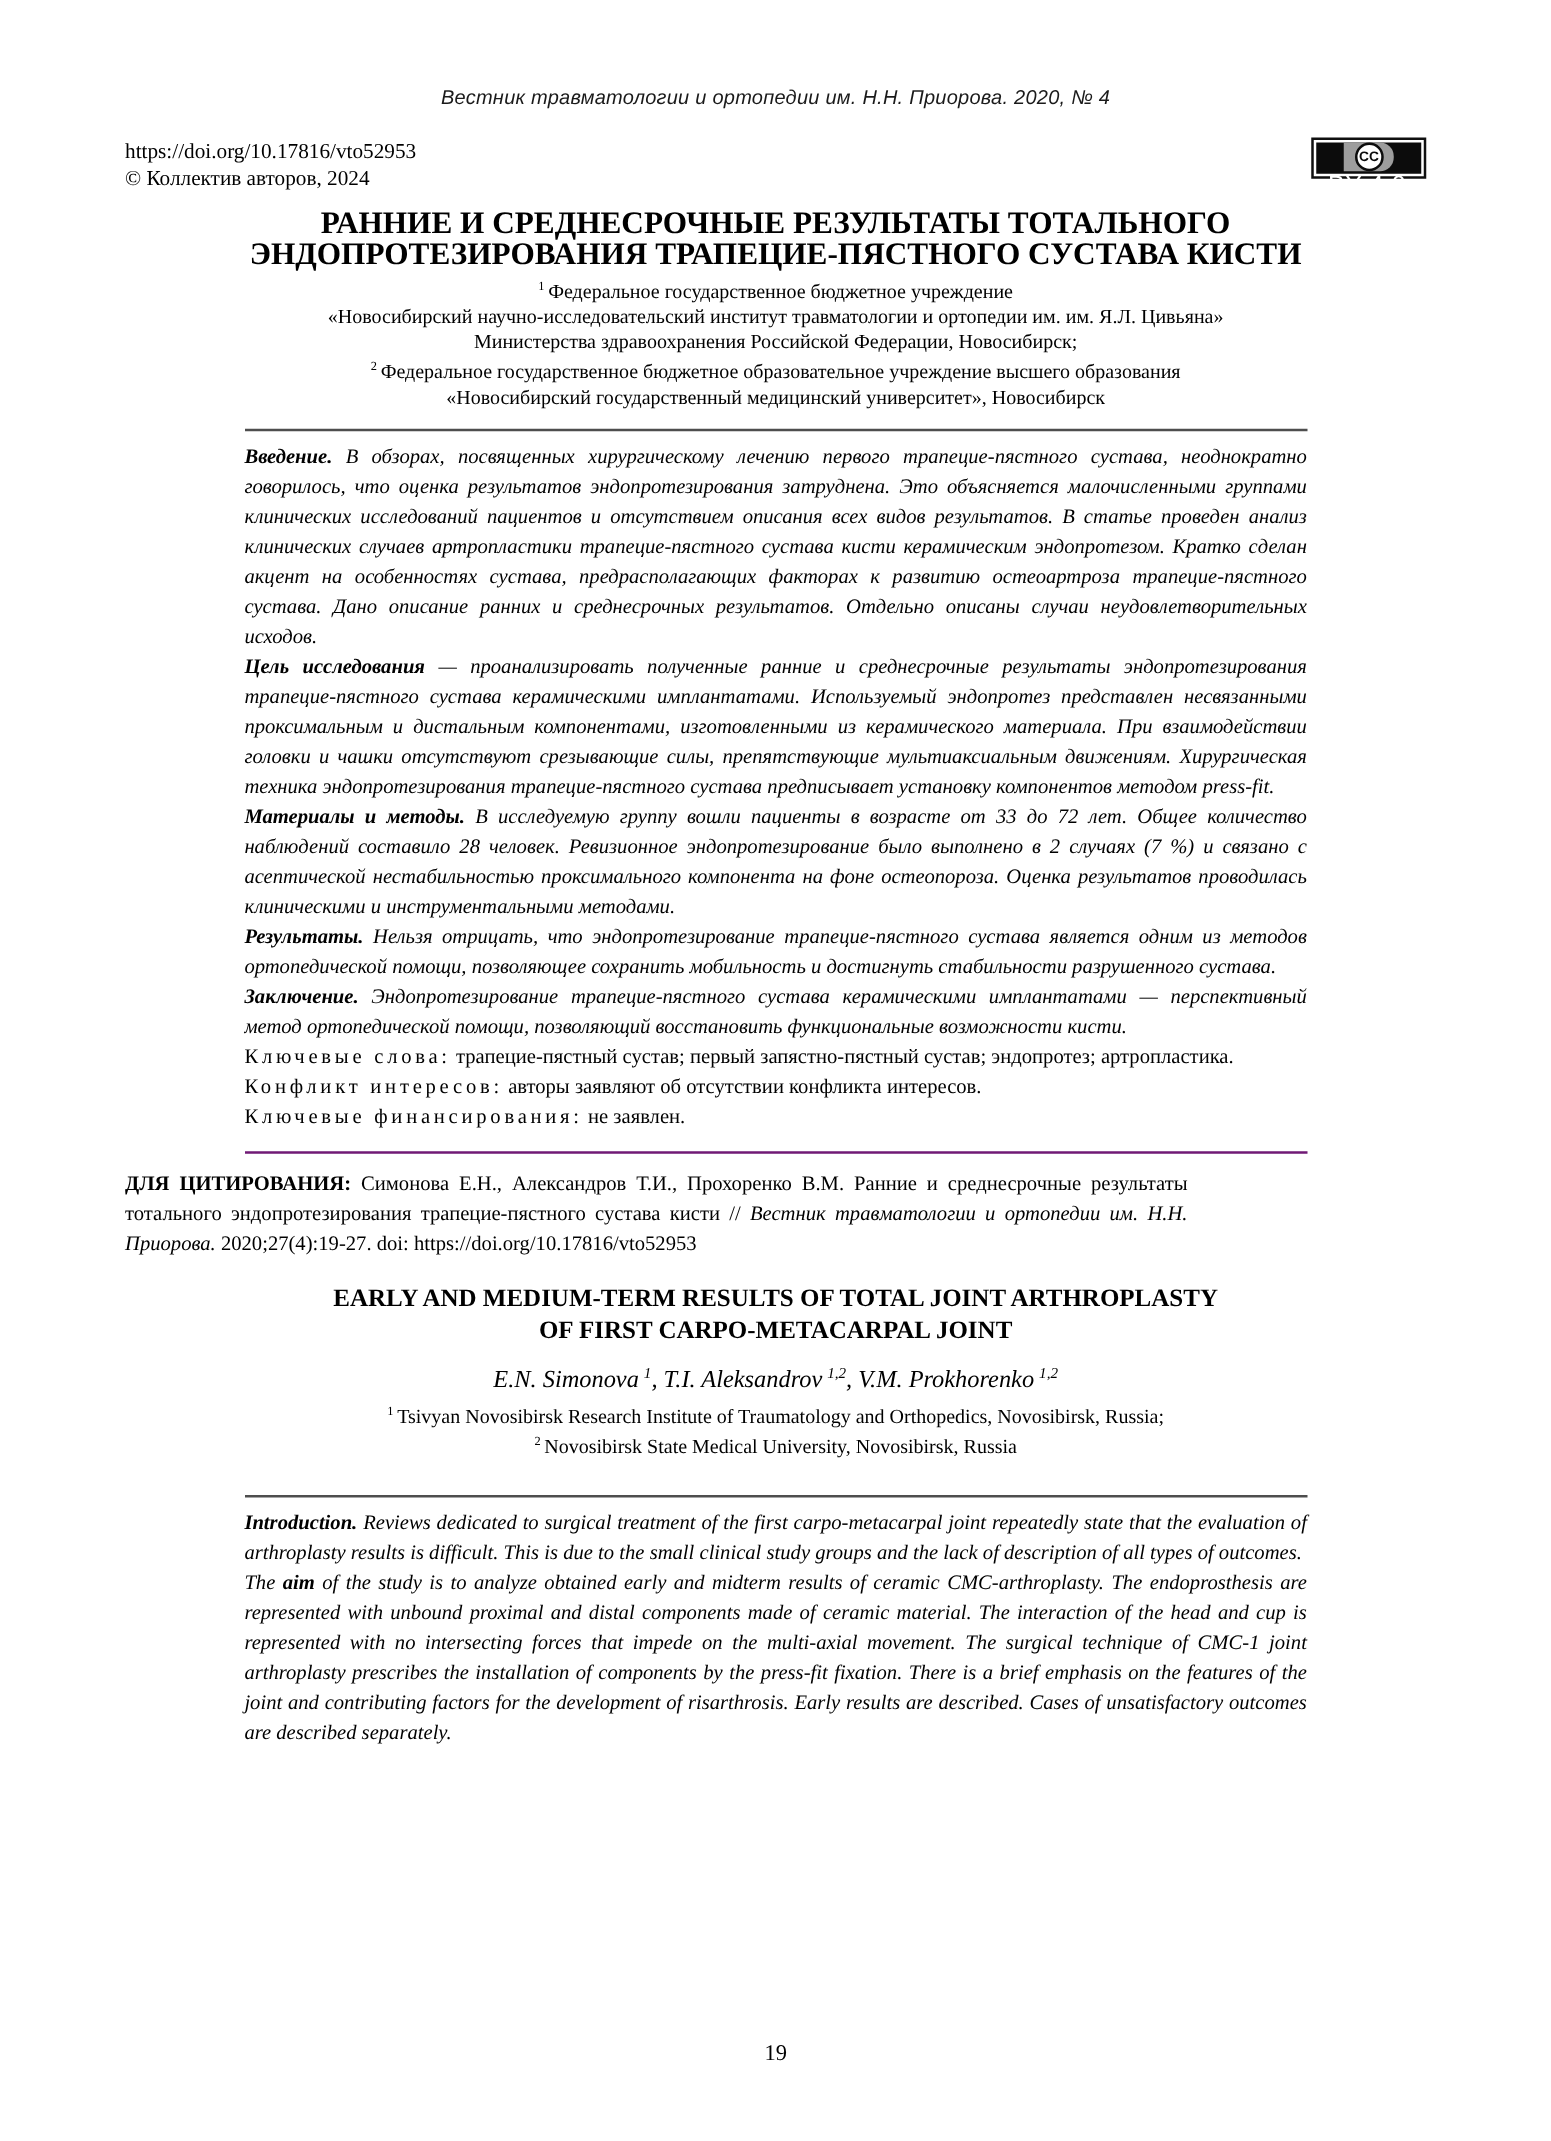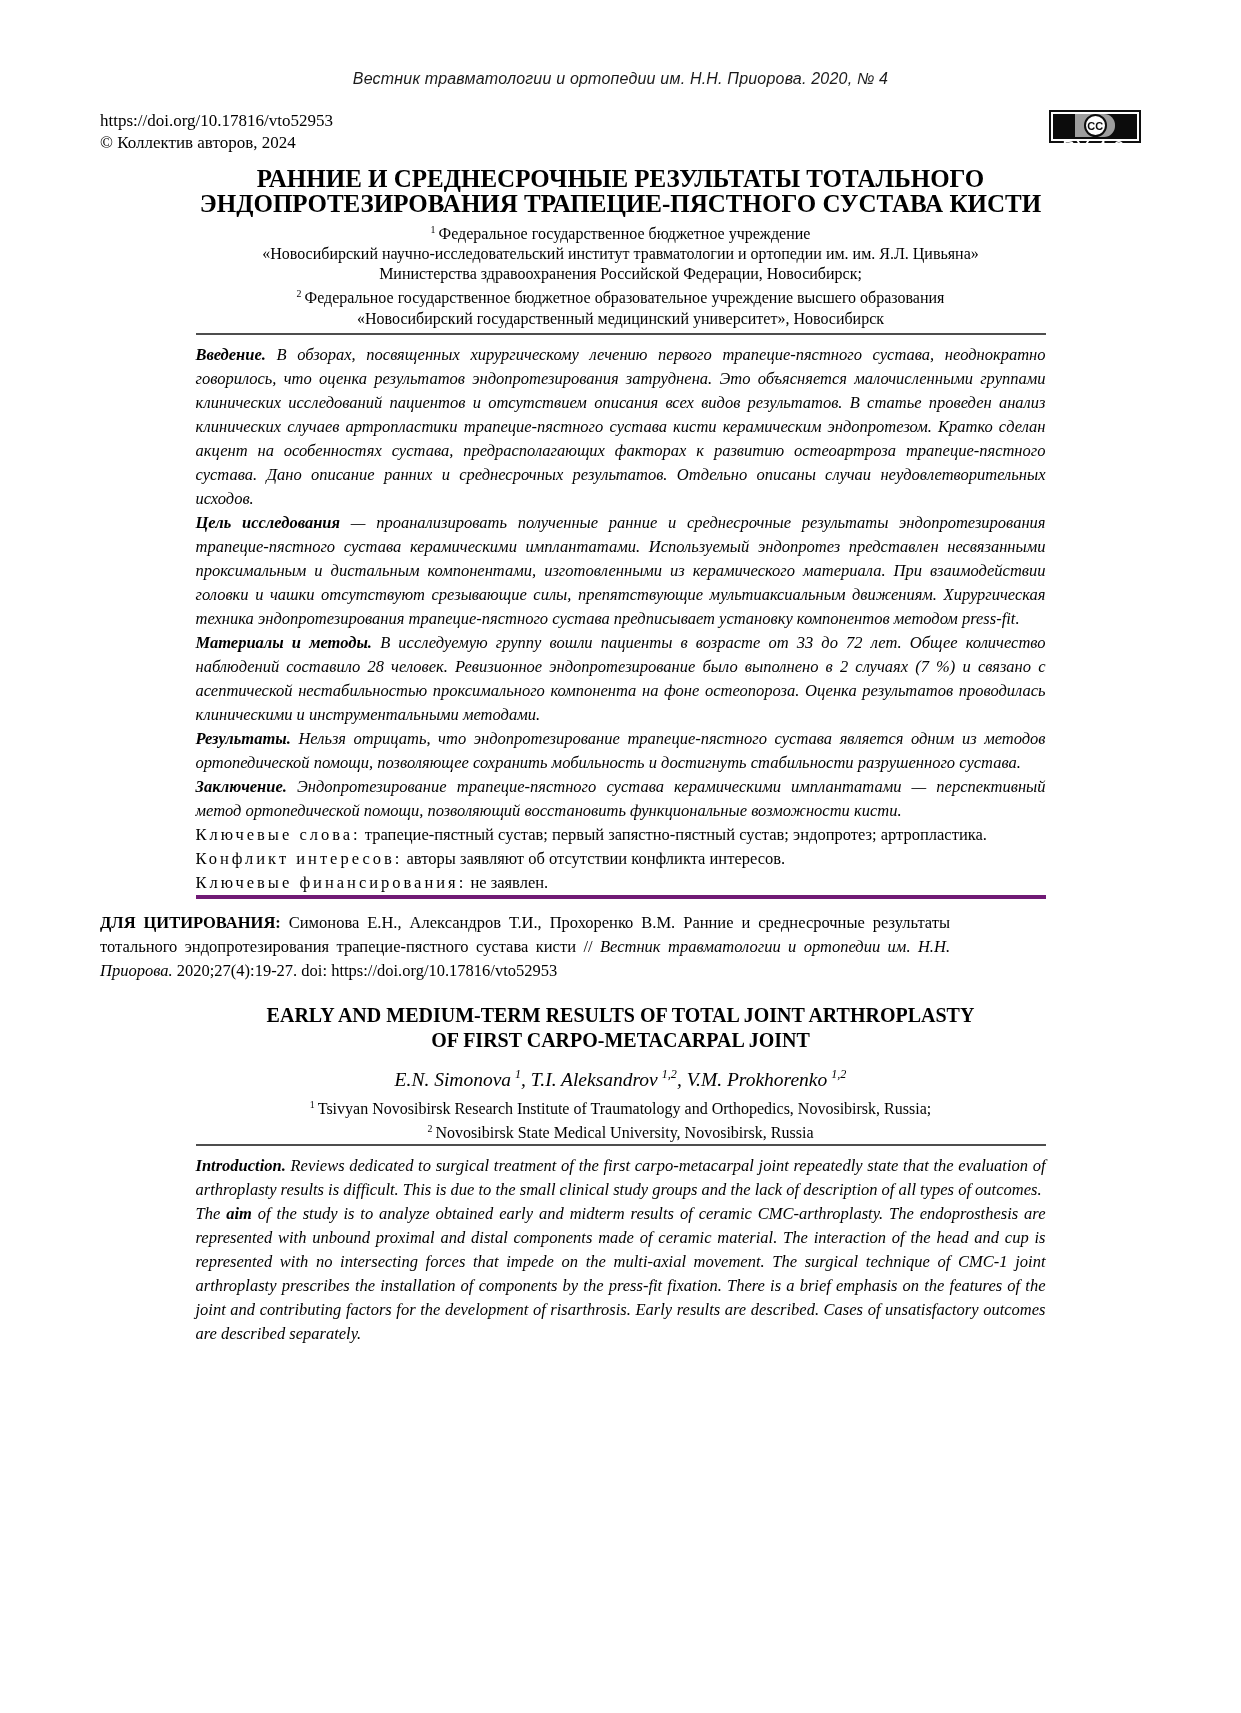--- a/index.html
+++ b/index.html
@@ -50,27 +50,27 @@
   }
   .title-ru { margin-top: 12px; text-align: center; font-weight: bold; font-size: 25px; line-height: 25px; }
   .title-en { margin-top: 20px; text-align: center; font-weight: bold; font-size: 20px; line-height: 25px; }
   .authors { margin-top: 9px; text-align: center; font-style: italic; font-size: 19.5px; line-height: 25px; }
   .authors sup, .affil sup { font-size: 0.62em; }
   .authors sup { margin-left: 4px; }
   .affiliations { margin-top: 4px; text-align: center; font-size: 16px; line-height: 20px; }
   .affil sup { margin-right: 3px; }
   .block { width: 850px; margin: 0 auto; }
   .abstract-ru {
-    margin-top: 4px;
+    margin-top: 14px;
     border-top: 2px solid #4e4e4e;
-    border-bottom: 4px solid #701a75;
-    padding: 8px 0 0 0;
+    border-bottom: 2px solid #701a75;
+    padding: 8px 0 16px 0;
   }
   .abstract-en {
-    margin-top: 0;
+    margin-top: 27px;
     border-top: 2px solid #4e4e4e;
     padding: 8px 0 0 0;
   }
   .abstract-ru p, .abstract-en p, .citation {
     margin: 0; font-size: 16.5px; line-height: 24px; text-align: justify;
   }
   .abstract-ru p, .abstract-en p { font-style: italic; }
   .abstract-ru p.upright { font-style: normal; }
   .lead { font-weight: bold; }
   .spaced { letter-spacing: 3px; }
@@ -141,14 +141,15 @@
   <div class="affiliations">
     <div class="affil"><sup>1</sup><span>Tsivyan Novosibirsk Research Institute of Traumatology and Orthopedics, Novosibirsk, Russia;</span></div>
     <div class="affil"><sup>2</sup><span>Novosibirsk State Medical University, Novosibirsk, Russia</span></div>
   </div>
 
   <div class="block abstract-en">
     <p><span class="lead">Introduction.</span> <span>Reviews dedicated to surgical treatment of the first carpo-metacarpal joint repeatedly state that the evaluation of arthroplasty results is difficult. This is due to the small clinical study groups and the lack of description of all types of outcomes.</span></p>
     <p><span>The</span> <span class="lead">aim</span> <span>of the study is to analyze obtained early and midterm results of ceramic CMC-arthroplasty. The endoprosthesis are represented with unbound proximal and distal components made of ceramic material. The interaction of the head and cup is represented with no intersecting forces that impede on the multi-axial movement. The surgical technique of CMC-1 joint arthroplasty prescribes the installation of components by the press-fit fixation. There is a brief emphasis on the features of the joint and contributing factors for the development of risarthrosis. Early results are described. Cases of unsatisfactory outcomes are described separately.</span></p>
   </div>
 
+  <div class="page-number">19</div>
 
 </div>
 
 </body></html>

